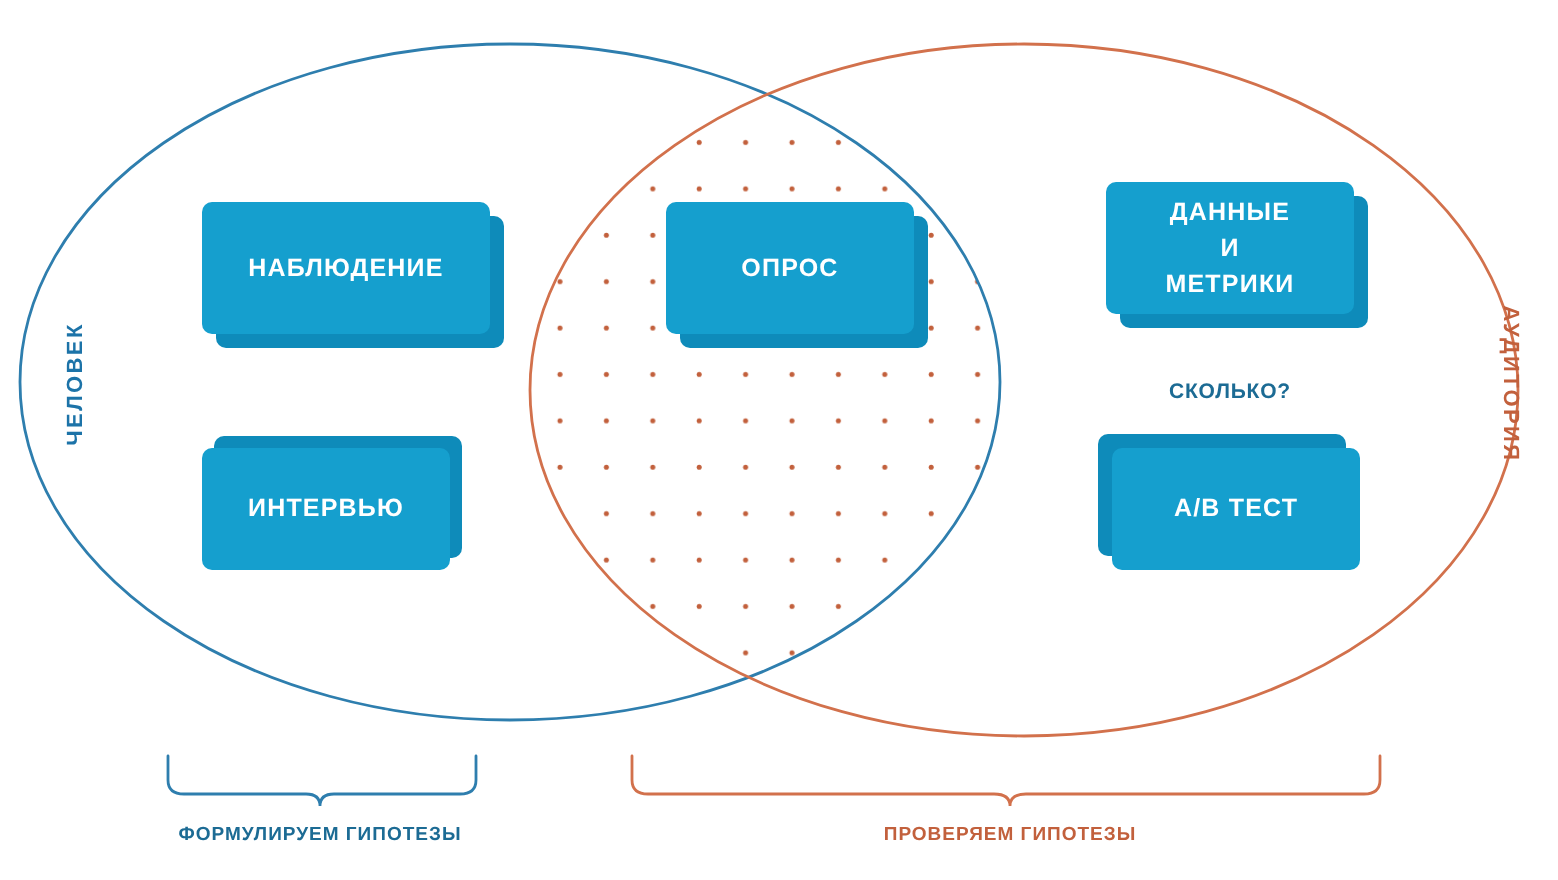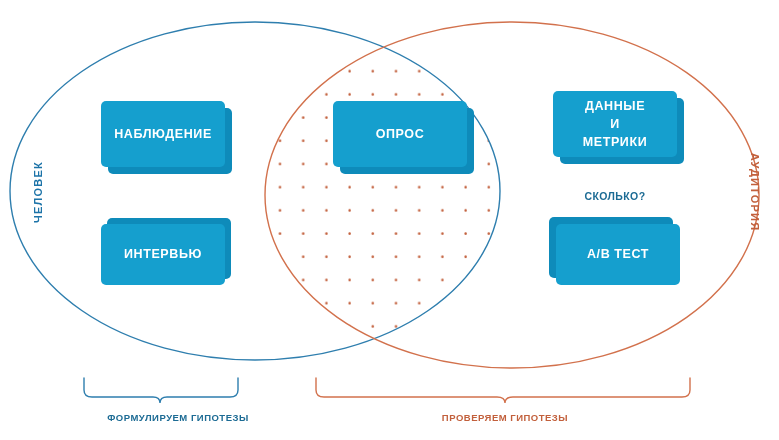--- a/index.html
+++ b/index.html
@@ -134,34 +134,34 @@
 
     <path d="M 84 378 L 84 390 Q 84 397 92 397 L 153 397 Q 160 397 160 403 Q 160 397 167 397 L 230 397 Q 238 397 238 390 L 238 378" fill="none" stroke="#2E7EAE" stroke-width="1.4" stroke-linecap="round"></path>
 
     <path d="M 316 378 L 316 390 Q 316 397 324 397 L 497 397 Q 505 397 505 403 Q 505 397 513 397 L 682 397 Q 690 397 690 390 L 690 378" fill="none" stroke="#D2714C" stroke-width="1.4" stroke-linecap="round"></path>
   </svg>
 
   <div class="side-label left" style="left:-7px; top:186px; width:90px; text-align:center;">ЧЕЛОВЕК</div>
 
   <div class="side-label right" style="left:705px; top:186px; width:100px; text-align:center;">АУДИТОРИЯ</div>
 
-  <div class="card" style="left:101px; top:101px; width:124px; height:66px;">
+  <div class="card" style="left:101px; top:101px; width:144px; height:66px;">
     <span class="back dr"></span>
     <span class="face"></span>
     <span class="card-label">НАБЛЮДЕНИЕ</span>
   </div>
 
 
   <div class="card" style="left:101px; top:224px; width:124px; height:61px;">
     <span class="back ur"></span>
     <span class="face"></span>
     <span class="card-label">ИНТЕРВЬЮ</span>
   </div>
 
-  <div class="card" style="left:333px; top:101px; width:134px; height:66px;">
+  <div class="card" style="left:333px; top:101px; width:124px; height:66px;">
     <span class="back dr"></span>
     <span class="face"></span>
     <span class="card-label">ОПРОС</span>
   </div>
 
 
   <div class="card" style="left:553px; top:91px; width:124px; height:66px;">
     <span class="back dr"></span>
     <span class="face"></span>
     <span class="card-label">
@@ -172,17 +172,17 @@
   </div>
 
   <div class="caption" style="left:553px; top:190px; width:124px;">СКОЛЬКО?</div>
 
   <div class="card" style="left:556px; top:224px; width:124px; height:61px;">
     <span class="back ul"></span>
     <span class="face"></span>
     <span class="card-label">A/B ТЕСТ</span>
   </div>
 
-  <div class="brace-label blue" style="left:88px; top:412px; width:180px;">ФОРМУЛИРУЕМ ГИПОТЕЗЫ</div>
+  <div class="brace-label blue" style="left:70px; top:412px; width:180px;">ФОРМУЛИРУЕМ ГИПОТЕЗЫ</div>
 
   <div class="brace-label orange" style="left:415px; top:412px; width:180px;">ПРОВЕРЯЕМ ГИПОТЕЗЫ</div>
 
 </div>
 
 </body></html>

